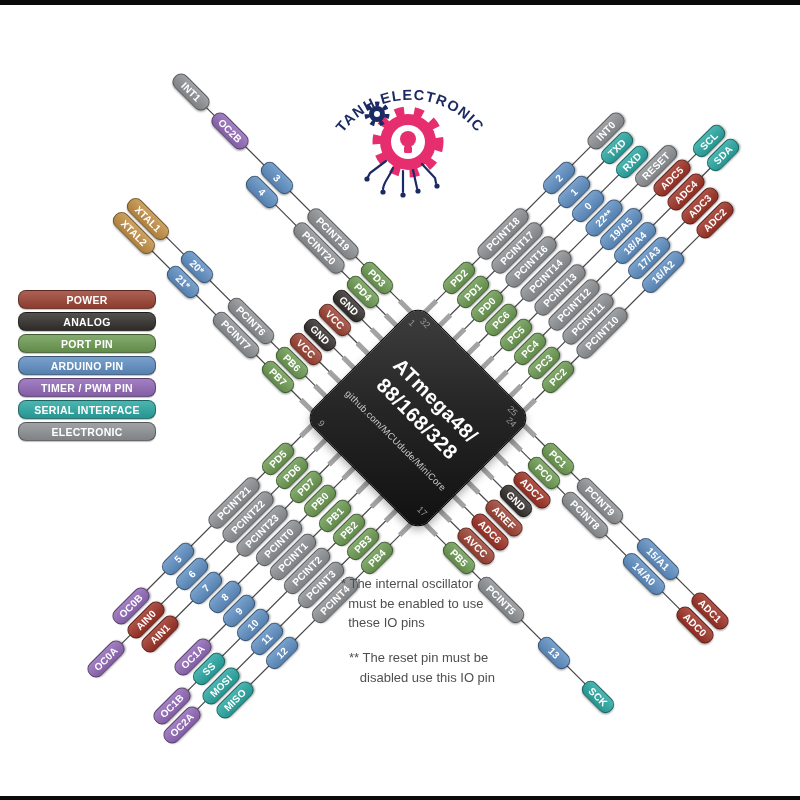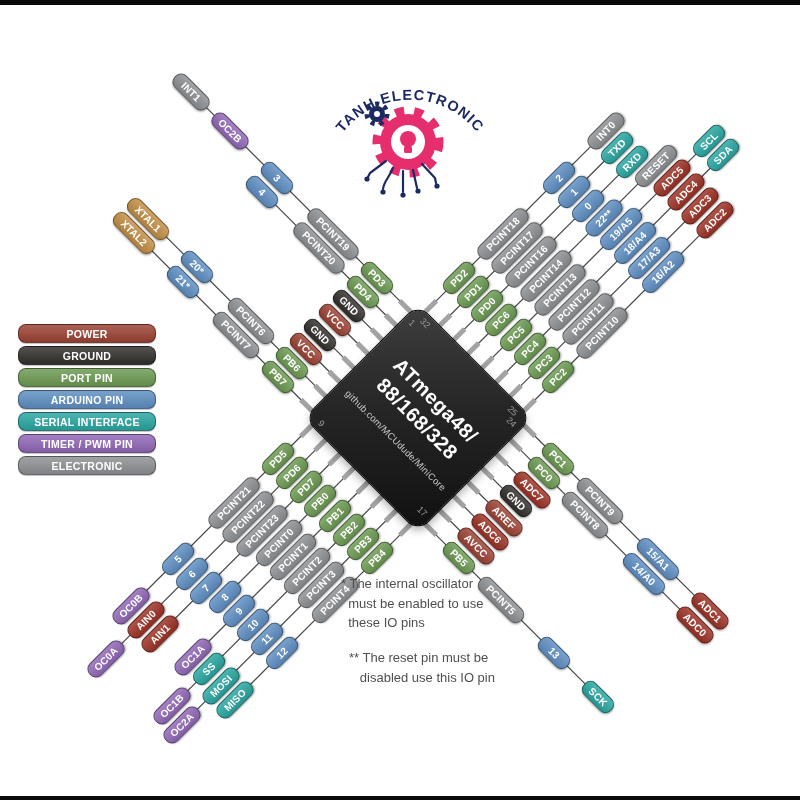--- a/index.html
+++ b/index.html
@@ -22,21 +22,21 @@
   .chip-name { font-size:20px; font-weight:bold; line-height:1.28; letter-spacing:.5px; text-align:center; }
   .chip-sub  { margin-top:11px; font-size:9.5px; color:#c8c8c8; letter-spacing:.2px; }
   .cn { position:absolute; font-size:9px; color:#9a9a9a; }
   .cn-1  { left:6px;  top:12px; }
   .cn-32 { left:13px; top:3px; }
   .cn-25 { right:13px; top:3px; }
   .cn-24 { right:6px; top:12px; }
   .cn-17 { right:6px; bottom:12px; }
   .cn-9  { left:13px; bottom:3px; }
 
-  .legend { position:absolute; left:18px; top:324px; }
+  .legend { position:absolute; left:18px; top:290px; }
   .legend-row { width:136px; height:17px; border-radius:8px; margin-bottom:3px;
                 display:flex; align-items:center; justify-content:center;
                 color:#fff; font-size:10.5px; font-weight:bold; letter-spacing:.3px;
                 border:1px solid rgba(0,0,0,.35); box-shadow:0 1px 1px rgba(0,0,0,.25); }
 
   .pill { position:absolute; height:15px; border-radius:8px;
           display:flex; align-items:center; justify-content:center;
           color:#fff; font-size:10px; font-weight:bold; letter-spacing:.2px;
           border:1px solid rgba(0,0,0,.35); box-shadow:1px 1px 2px rgba(0,0,0,.3);
           white-space:nowrap; }
@@ -239,25 +239,25 @@
       <div class="pill" style="width: 36px; left: 573.536px; top: 191.839px; transform: translate(-50%, -50%) rotate(-45deg); background: linear-gradient(rgba(255, 255, 255, 0.16), rgba(0, 0, 0, 0.1)), rgb(95, 143, 195);">1</div>
       <div class="pill" style="width: 36px; left: 617.377px; top: 147.998px; transform: translate(-50%, -50%) rotate(-45deg); background: linear-gradient(rgba(255, 255, 255, 0.16), rgba(0, 0, 0, 0.1)), rgb(42, 167, 162);">TXD</div>
       <div class="pill" style="width: 36px; left: 459.003px; top: 278.122px; transform: translate(-50%, -50%) rotate(-45deg); background: linear-gradient(rgba(255, 255, 255, 0.16), rgba(0, 0, 0, 0.1)), rgb(109, 155, 83);">PD2</div>
       <div class="pill" style="width: 63px; left: 503.197px; top: 233.928px; transform: translate(-50%, -50%) rotate(-45deg); background: linear-gradient(rgba(255, 255, 255, 0.16), rgba(0, 0, 0, 0.1)), rgb(142, 145, 148);">PCINT18</div>
       <div class="pill" style="width: 36px; left: 559.411px; top: 177.714px; transform: translate(-50%, -50%) rotate(-45deg); background: linear-gradient(rgba(255, 255, 255, 0.16), rgba(0, 0, 0, 0.1)), rgb(95, 143, 195);">2</div>
       <div class="pill" style="width: 43px; left: 605.727px; top: 131.398px; transform: translate(-50%, -50%) rotate(-45deg); background: linear-gradient(rgba(255, 255, 255, 0.16), rgba(0, 0, 0, 0.1)), rgb(142, 145, 148);">INT0</div>
     </div>
 
   <div class="legend" id="legend">
       <div class="legend-row" style="background: linear-gradient(rgba(255, 255, 255, 0.16), rgba(0, 0, 0, 0.1)), rgb(156, 67, 52);">POWER</div>
-      <div class="legend-row" style="background: linear-gradient(rgba(255, 255, 255, 0.16), rgba(0, 0, 0, 0.1)), rgb(51, 48, 44);">GROUND</div>
+      <div class="legend-row" style="background: linear-gradient(rgba(255, 255, 255, 0.16), rgba(0, 0, 0, 0.1)), rgb(51, 48, 44);">ANALOG</div>
       <div class="legend-row" style="background: linear-gradient(rgba(255, 255, 255, 0.16), rgba(0, 0, 0, 0.1)), rgb(109, 155, 83);">PORT PIN</div>
       <div class="legend-row" style="background: linear-gradient(rgba(255, 255, 255, 0.16), rgba(0, 0, 0, 0.1)), rgb(95, 143, 195);">ARDUINO PIN</div>
+      <div class="legend-row" style="background: linear-gradient(rgba(255, 255, 255, 0.16), rgba(0, 0, 0, 0.1)), rgb(145, 104, 183);">TIMER / PWM PIN</div>
       <div class="legend-row" style="background: linear-gradient(rgba(255, 255, 255, 0.16), rgba(0, 0, 0, 0.1)), rgb(42, 167, 162);">SERIAL INTERFACE</div>
-      <div class="legend-row" style="background: linear-gradient(rgba(255, 255, 255, 0.16), rgba(0, 0, 0, 0.1)), rgb(145, 104, 183);">TIMER / PWM PIN</div>
       <div class="legend-row" style="background: linear-gradient(rgba(255, 255, 255, 0.16), rgba(0, 0, 0, 0.1)), rgb(142, 145, 148);">ELECTRONIC</div>
     </div>
 
   <div class="note" id="note2">** The reset pin must be
    disabled use this IO pin</div>
   <div class="note" id="note1">* The internal oscillator
   must be enabled to use
   these IO pins</div>
 
   <svg id="logo" width="175" height="155" viewBox="0 0 175 155">

